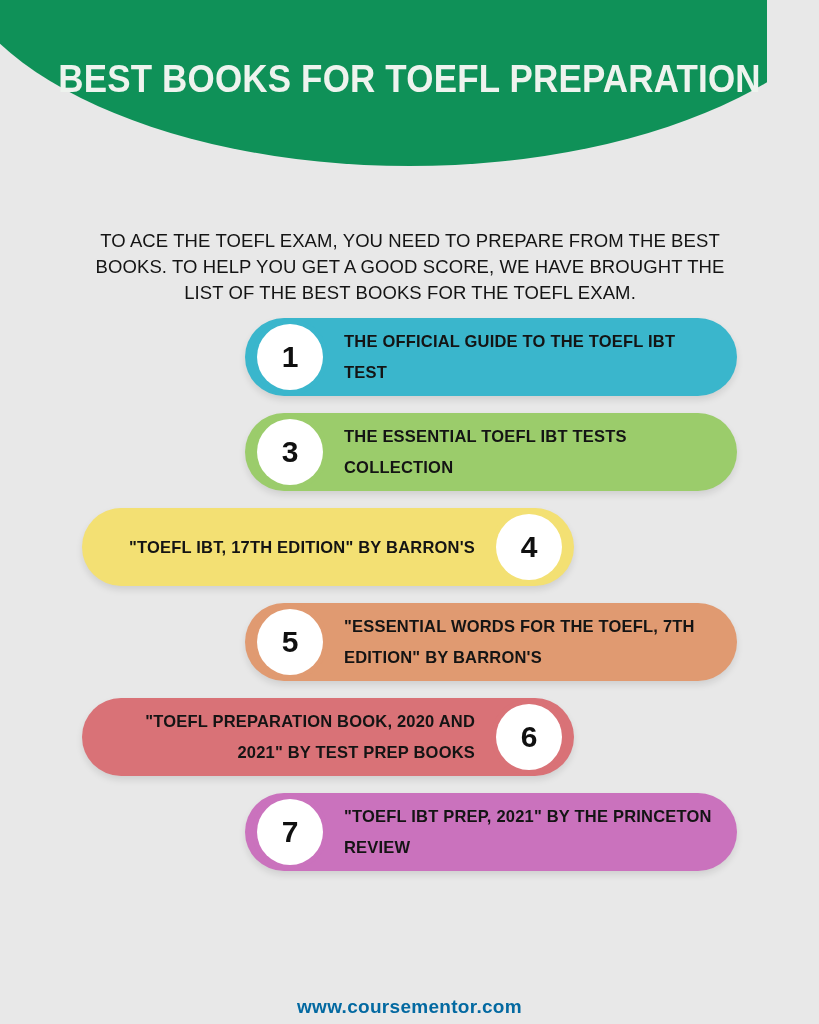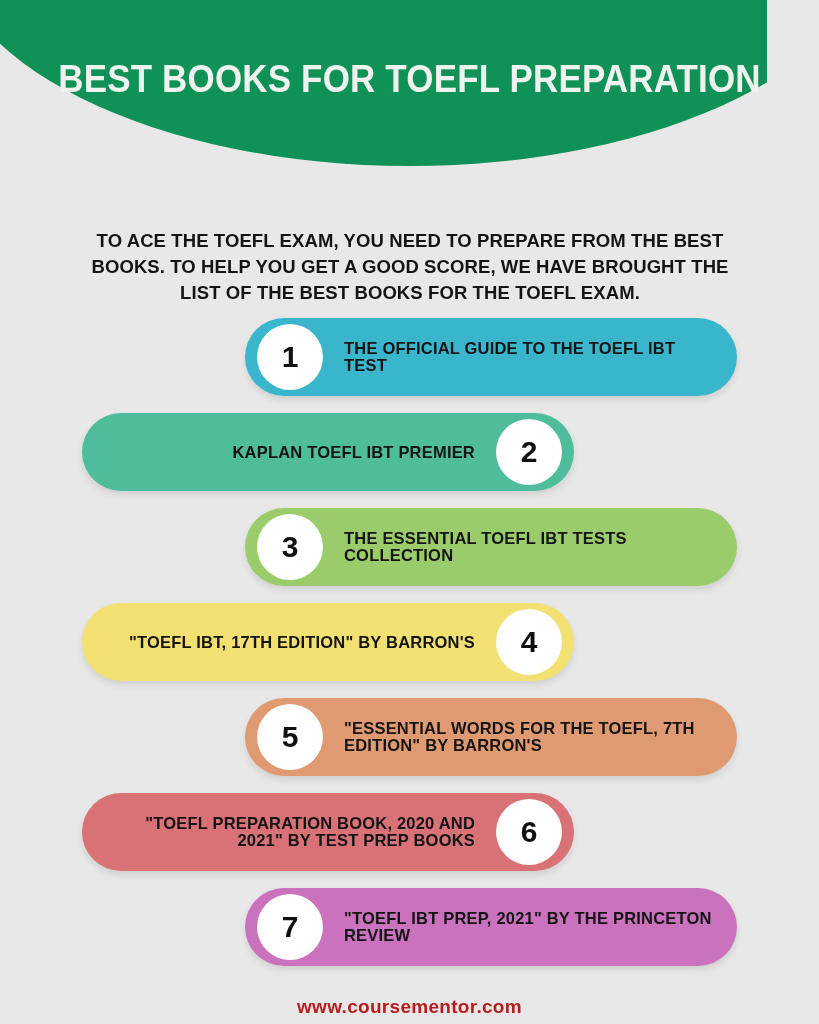--- a/index.html
+++ b/index.html
@@ -60,21 +60,21 @@
   
   .intro {
     position: absolute;
     left: 80px;
     top: 228px;
     width: 660px;
     text-align: center;
     color: #141414;
     font-size: 18.5px;
     line-height: 26px;
-    font-weight: bold;
+    font-weight: normal;
     letter-spacing: 0.1px;
   }
 
   
   .list {
     position: absolute;
     left: 0;
     top: 318px;
     width: 819px;
   }
@@ -118,21 +118,21 @@
 
   .label {
     position: absolute;
     top: 0;
     height: 78px;
     display: flex;
     flex-direction: column;
     justify-content: center;
     color: #141414;
     font-size: 16.5px;
-    line-height: 17px;
+    line-height: 31px;
     font-weight: bold;
     letter-spacing: 0.2px;
   }
   .row.left-badge .label {
     left: 344px;
     right: 100px;
     text-align: left;
     align-items: flex-start;
   }
   .row.right-badge .label {
@@ -142,21 +142,21 @@
     align-items: flex-end;
   }
 
   
   .footer {
     position: absolute;
     left: 0;
     top: 996px;
     width: 819px;
     text-align: center;
-    color: #b91c1c;
+    color: #0369a1;
     font-size: 19px;
     font-weight: bold;
     letter-spacing: 0.3px;
   }
 </style>
 </head>
 <body>
 
 <div class="header">
   <div class="header-backdrop"></div>
@@ -165,25 +165,20 @@
 </div>
 
 <div class="intro">TO ACE THE TOEFL EXAM, YOU NEED TO PREPARE FROM THE BEST BOOKS. TO HELP YOU GET A GOOD SCORE, WE HAVE BROUGHT THE LIST OF THE BEST BOOKS FOR THE TOEFL EXAM.</div>
 
 <div class="list" id="book-list">
     <div class="row left-badge">
       <div class="pill" style="background: rgb(58, 182, 204);"></div>
       <div class="label">THE OFFICIAL GUIDE TO THE TOEFL IBT TEST</div>
       <div class="badge" style="box-shadow: rgb(58, 182, 204) 0px 0px 0px 5px;">1</div>
     </div>
-    <div class="row right-badge">
-      <div class="pill" style="background: rgb(79, 189, 155);"></div>
-      <div class="label">KAPLAN TOEFL IBT PREMIER</div>
-      <div class="badge" style="box-shadow: rgb(79, 189, 155) 0px 0px 0px 5px;">2</div>
-    </div>
     <div class="row left-badge">
       <div class="pill" style="background: rgb(155, 204, 107);"></div>
       <div class="label">THE ESSENTIAL TOEFL IBT TESTS COLLECTION</div>
       <div class="badge" style="box-shadow: rgb(155, 204, 107) 0px 0px 0px 5px;">3</div>
     </div>
     <div class="row right-badge">
       <div class="pill" style="background: rgb(243, 224, 115);"></div>
       <div class="label">"TOEFL IBT, 17TH EDITION" BY BARRON'S</div>
       <div class="badge" style="box-shadow: rgb(243, 224, 115) 0px 0px 0px 5px;">4</div>
     </div>

